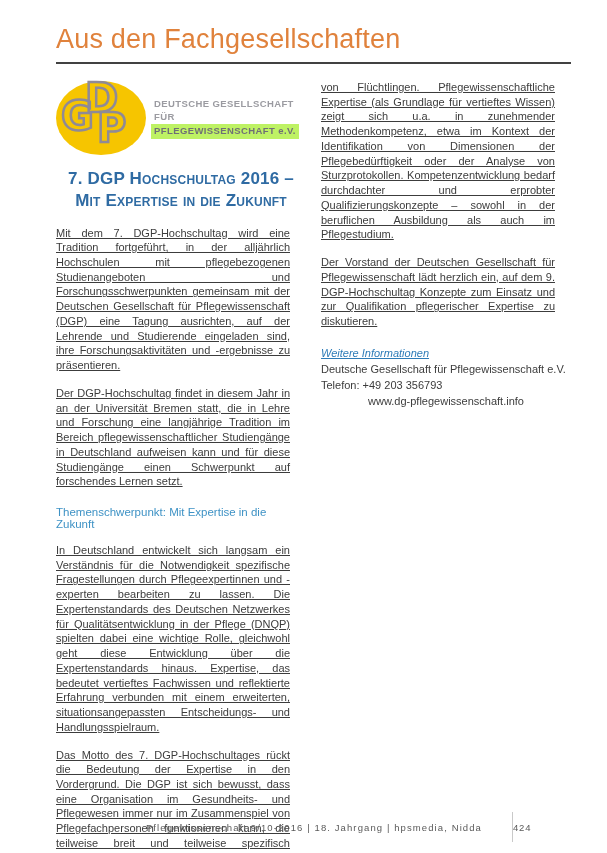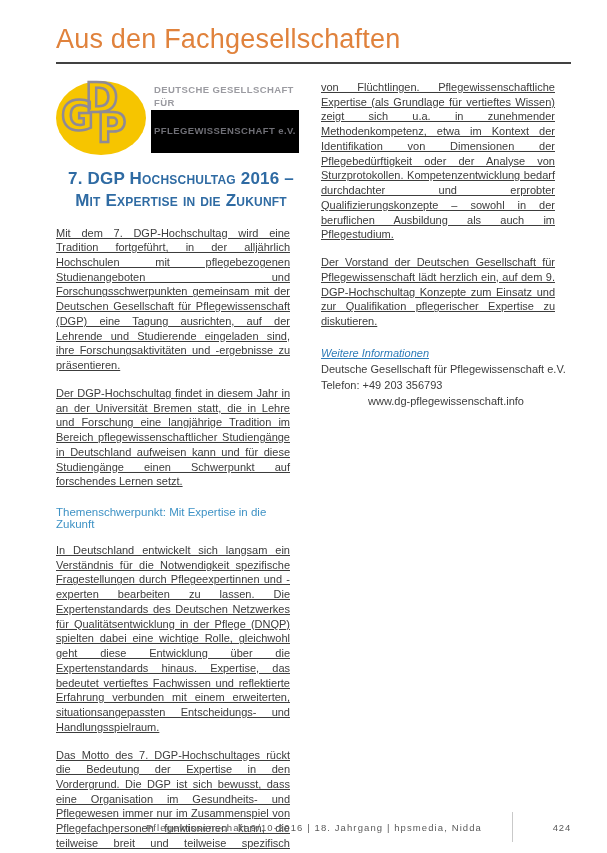--- a/index.html
+++ b/index.html
@@ -62,21 +62,21 @@
     font-family:"DejaVu Sans", sans-serif;
   }
   @supports (-webkit-text-stroke: 2px #8F8A96) {
     .logo-circle span { color:transparent; -webkit-text-stroke:2.5px #8F8A96; }
   }
   .logo-d { left:29px; top:-3px; }
   .logo-g { left:5px;  top:15px; }
   .logo-p { left:41px; top:27px; }
   .logo-text { font-weight:700; font-size:9.5px; letter-spacing:0.4px; line-height:1.35; }
   .logo-text-line1 { color:#9B9BA1; padding:1px 3px; }
-  .logo-text-line2 { color:#6F6F76; background:#000000; padding:15px 3px; display:inline-block; }
+  .logo-text-line2 { color:#6F6F76; background:#bef264; padding:1px 3px; display:inline-block; }
 
   
   .article-title {
     color:#2F6BA3;
     font-variant:small-caps;
     font-size:17px;
     line-height:1.28;
     font-weight:600;
     margin:6px 0 14px 0;
     letter-spacing:0.2px;
@@ -106,21 +106,21 @@
     font-size:9.5px;
     letter-spacing:1.1px;
     color:#5a5a5a;
   }
   .footer-divider {
     width:1px; height:30px;
     background:#c9c9c9;
     margin-left:30px;
     flex:none;
   }
-  .footer-page-num { width:58px; text-align:right; letter-spacing:0.8px; }
+  .footer-page-num { width:58px; text-align:left; letter-spacing:0.8px; }
 </style>
 </head>
 <body>
 
 <div class="page">
 
   <h1 class="header-title">Aus den Fachgesellschaften</h1>
   <hr class="header-rule">
 
   <div class="columns">

